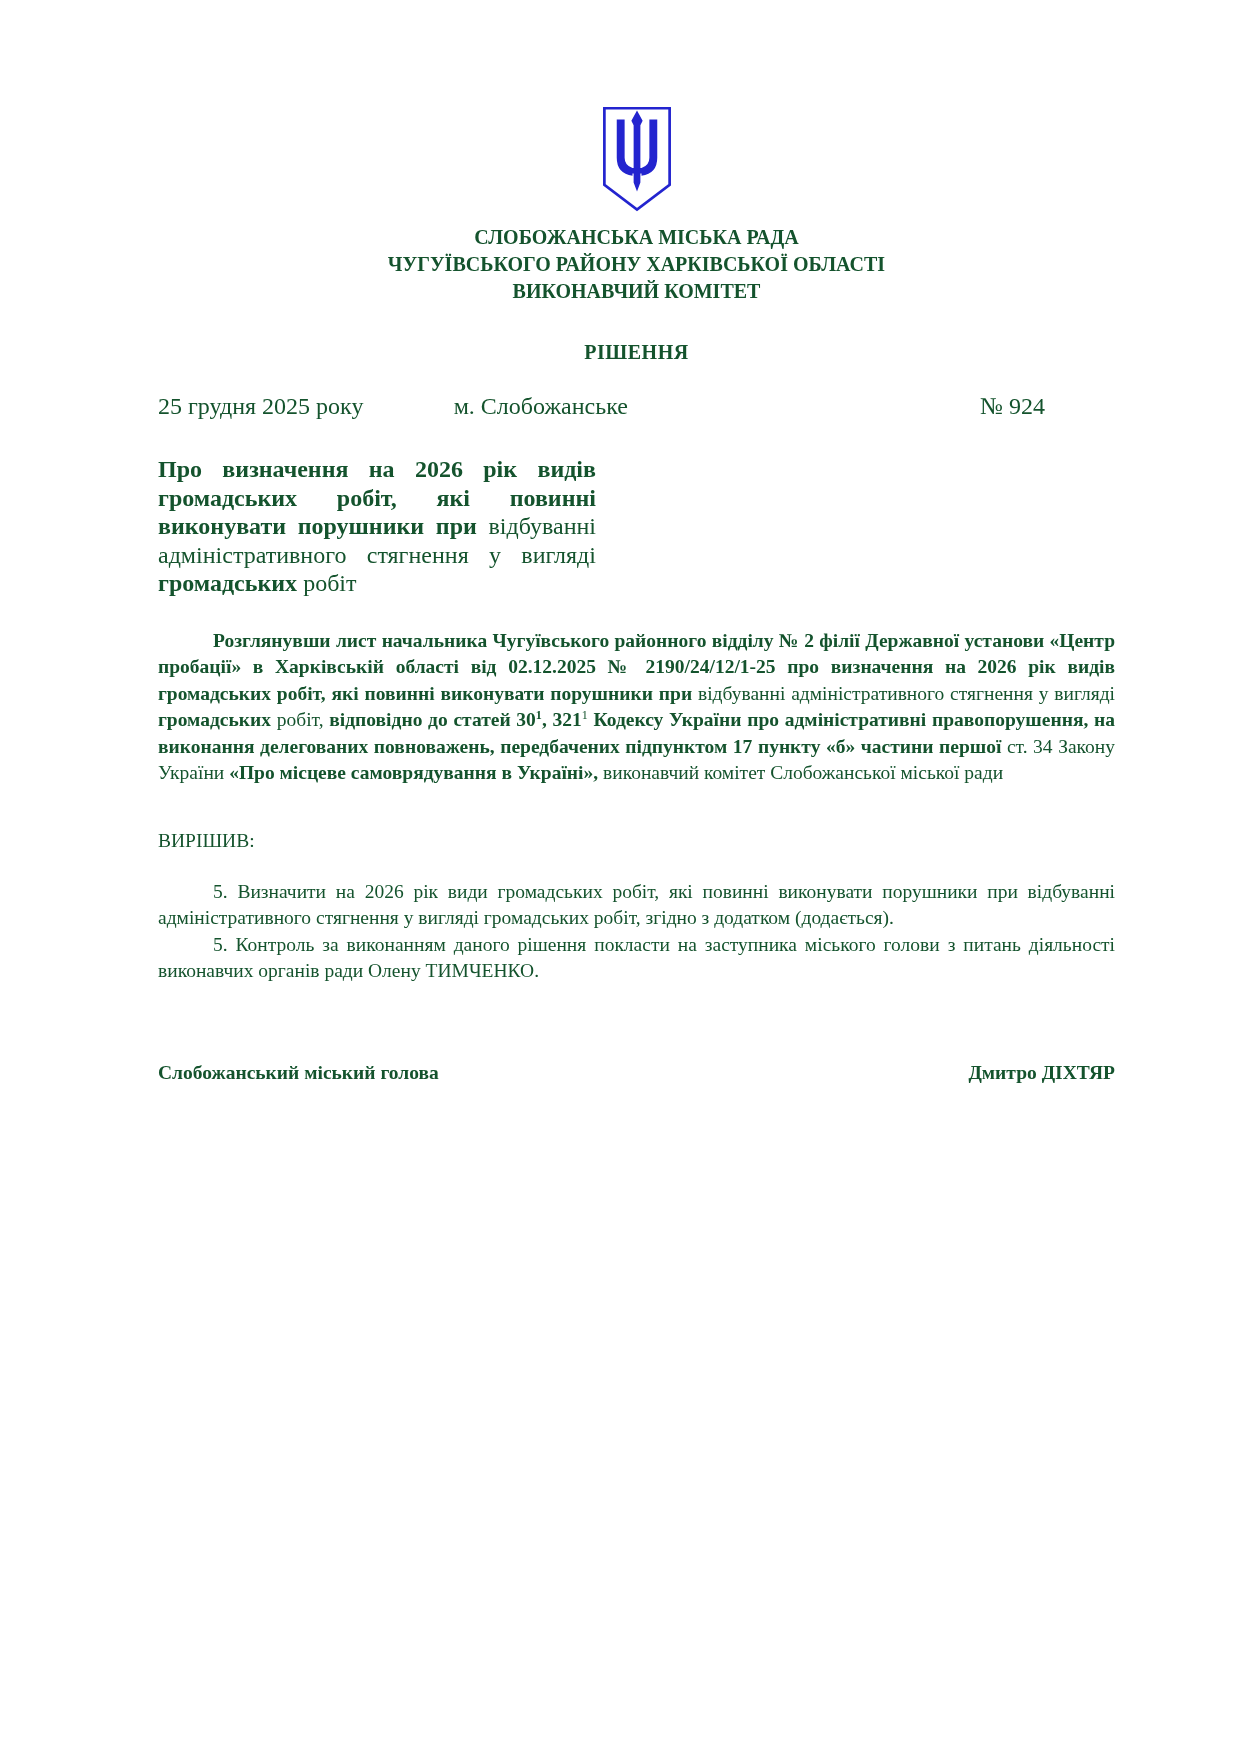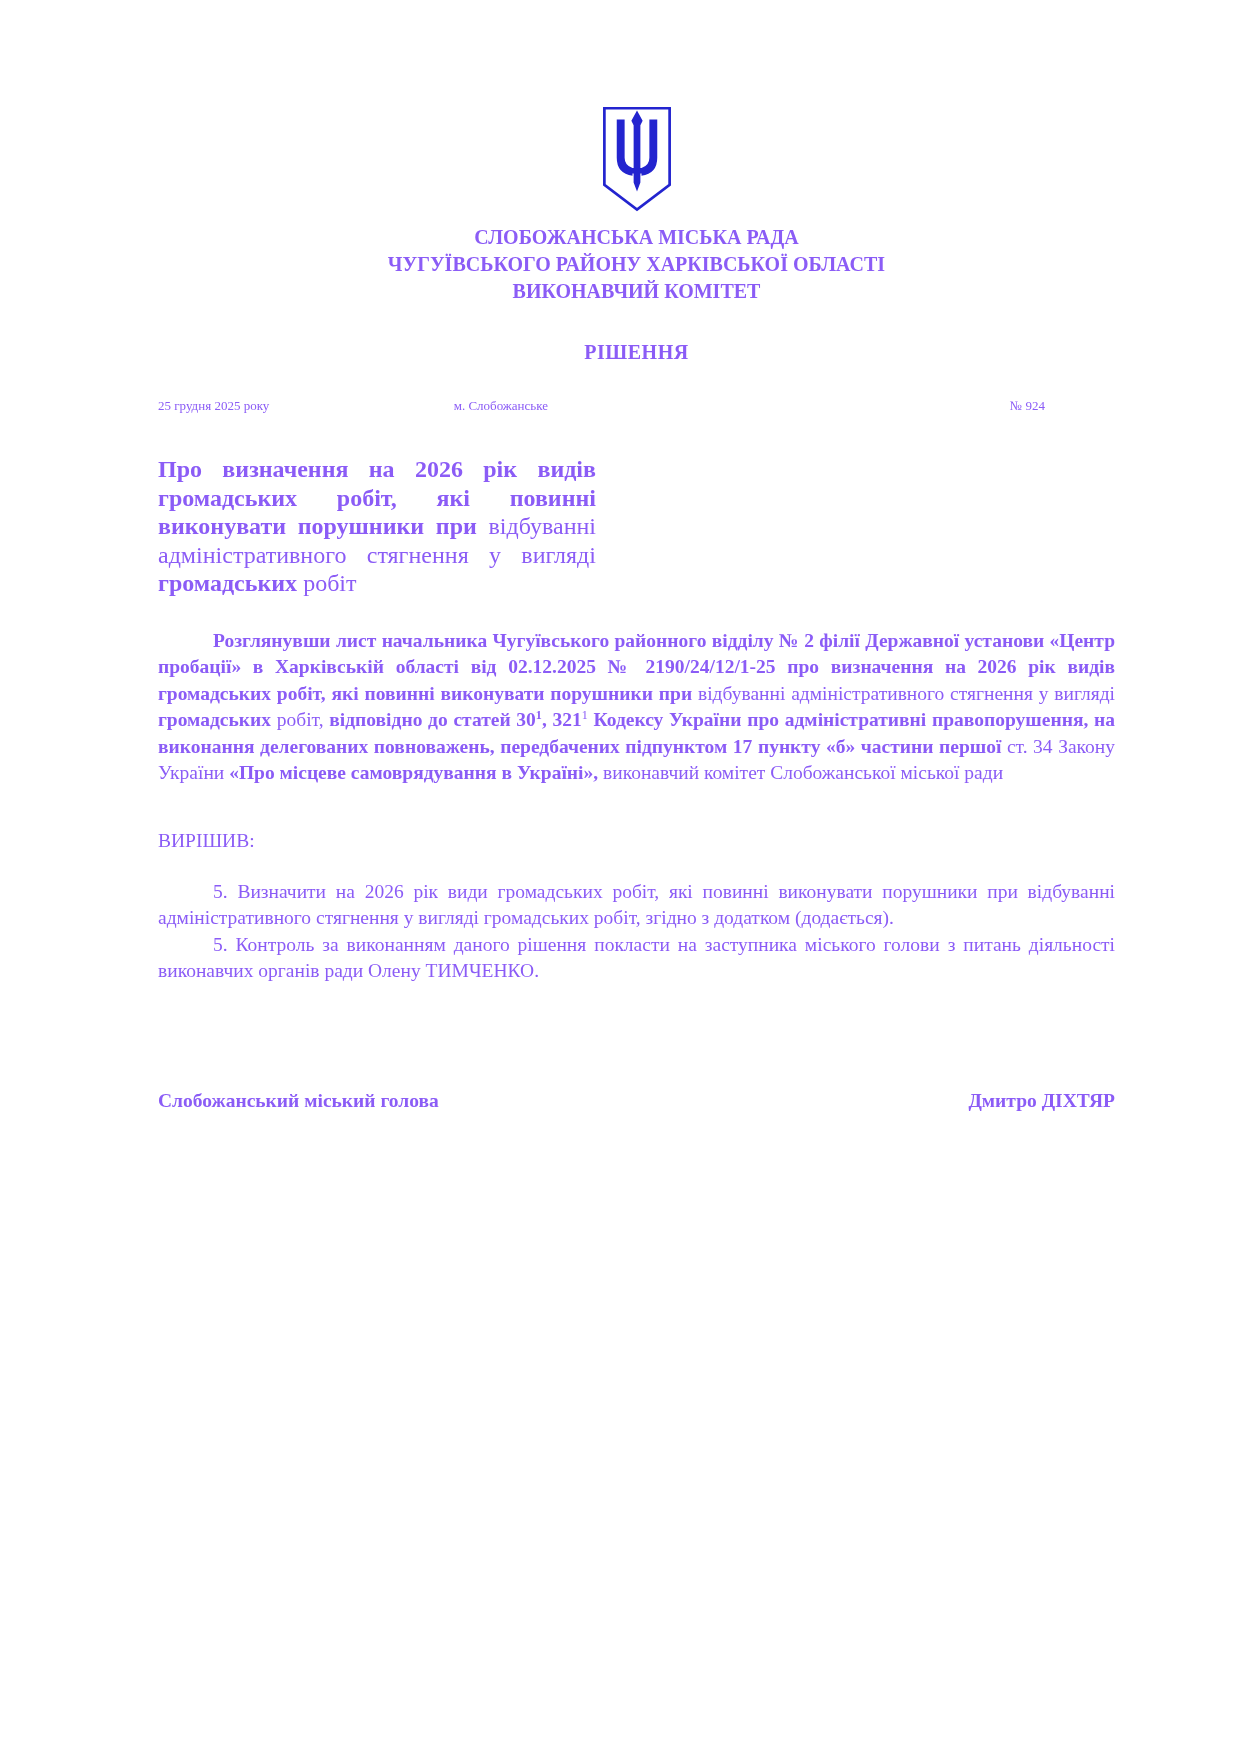--- a/index.html
+++ b/index.html
@@ -1,35 +1,35 @@
 <!DOCTYPE html>
 <html lang="uk"><head>
 <meta charset="utf-8">
 <style>
   html,body{margin:0;padding:0;background:#ffffff;}
   .page{
-    width:1240px;height:1754px;background:#ffffff;color:#8b5cf6;
+    width:1240px;height:1754px;background:#ffffff;color:#14532d;
     font-family:"Liberation Serif","DejaVu Serif",serif;
     box-sizing:border-box;position:relative;
     padding:106px 125px 0 158px;overflow:hidden;
   }
   .emblem-wrap{width:100%;text-align:center;height:110px;}
   .org{ text-align:center;font-weight:bold;font-size:20px;line-height:27px;margin-top:8px;}
   .doctype{text-align:center;font-weight:bold;font-size:20px;line-height:22px;margin:36px 0 0 0;letter-spacing:0.5px;}
-  .meta-row{display:flex;margin-top:32px;font-size:13px;line-height:22px;}
+  .meta-row{display:flex;margin-top:32px;font-size:24px;line-height:22px;}
   .meta-row .cell-left{flex:1;text-align:left;}
   .meta-row .cell-mid{flex:1;text-align:left;}
   .meta-row .cell-right{flex:1;text-align:right;padding-right:70px;box-sizing:border-box;}
   .subject{width:438px;margin-top:38px;font-size:24px;line-height:28.5px;text-align:justify;font-weight:bold;}
   .para{font-size:19.5px;line-height:26.5px;text-align:justify;margin:0;}
   .preamble{margin-top:30px;}
   .indent{text-indent:55px;font-family:Liberation Serif, serif;}
   .resolved{margin-top:42px;font-size:19.5px;line-height:24px;font-family:Liberation Serif, serif;}
   .items{margin-top:26px;}
-  .sig-row{display:flex;justify-content:space-between;margin-top:104px;font-size:19.5px;line-height:24px;font-weight:bold;}
+  .sig-row{display:flex;justify-content:space-between;margin-top:76px;font-size:19.5px;line-height:24px;font-weight:bold;}
   .b{font-weight:bold;}
   .n{font-weight:normal;}
   sup{font-size:0.62em;line-height:0;}
 </style>
 </head>
 <body>
 
 <div class="page">
 
   <div class="emblem-wrap">

